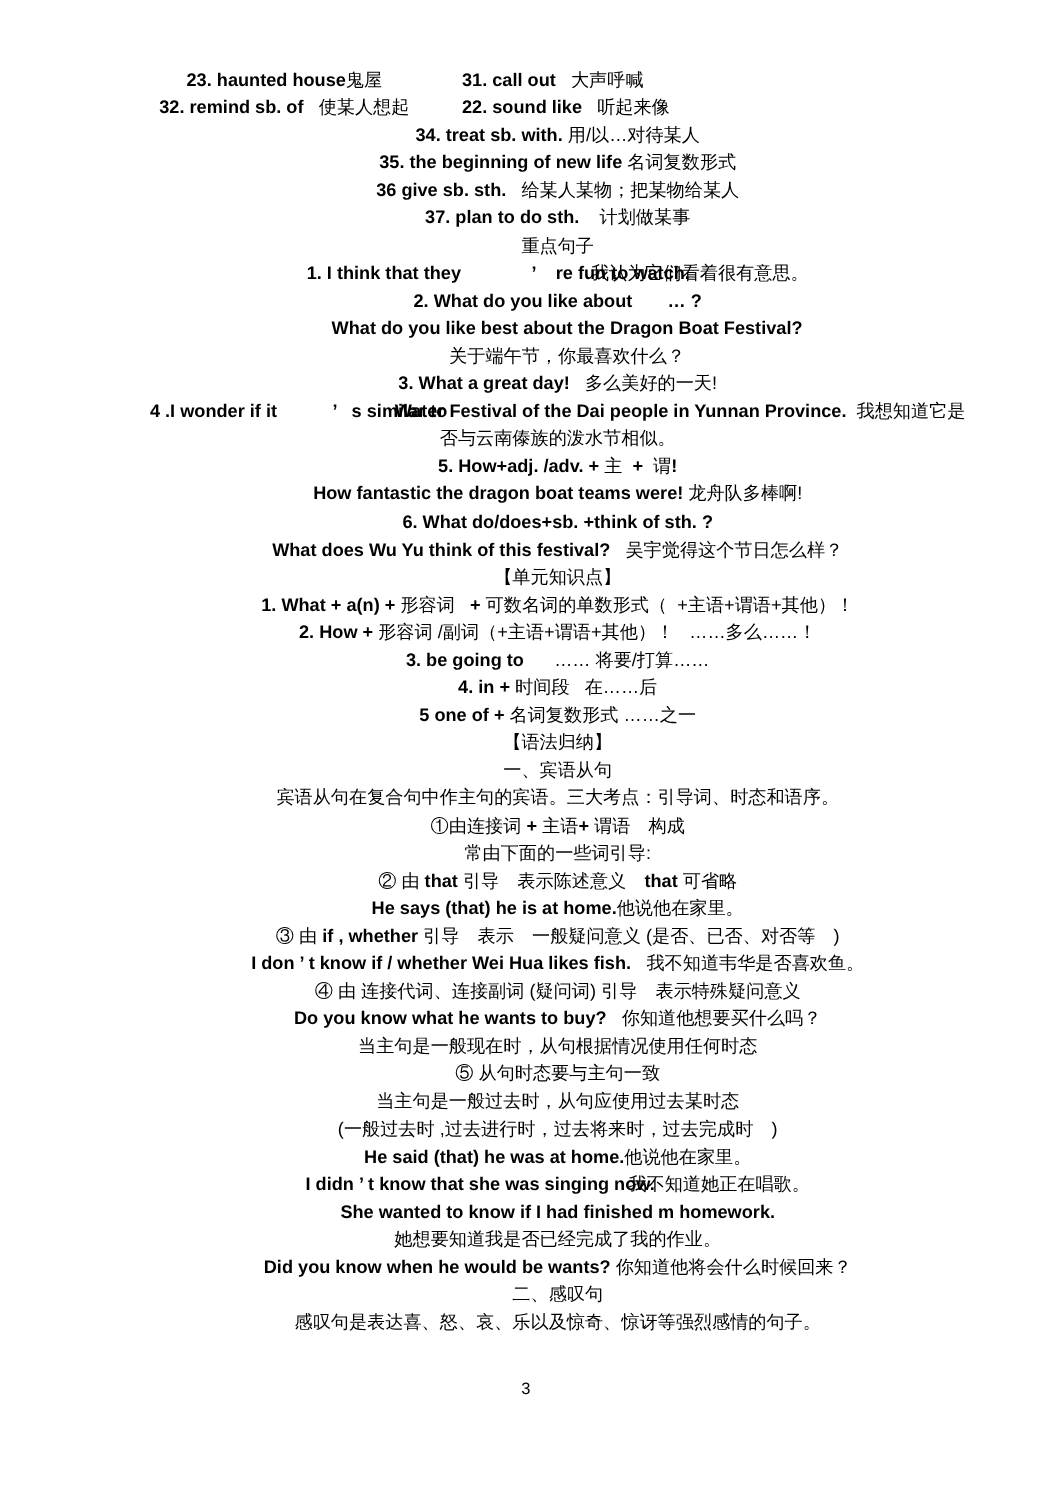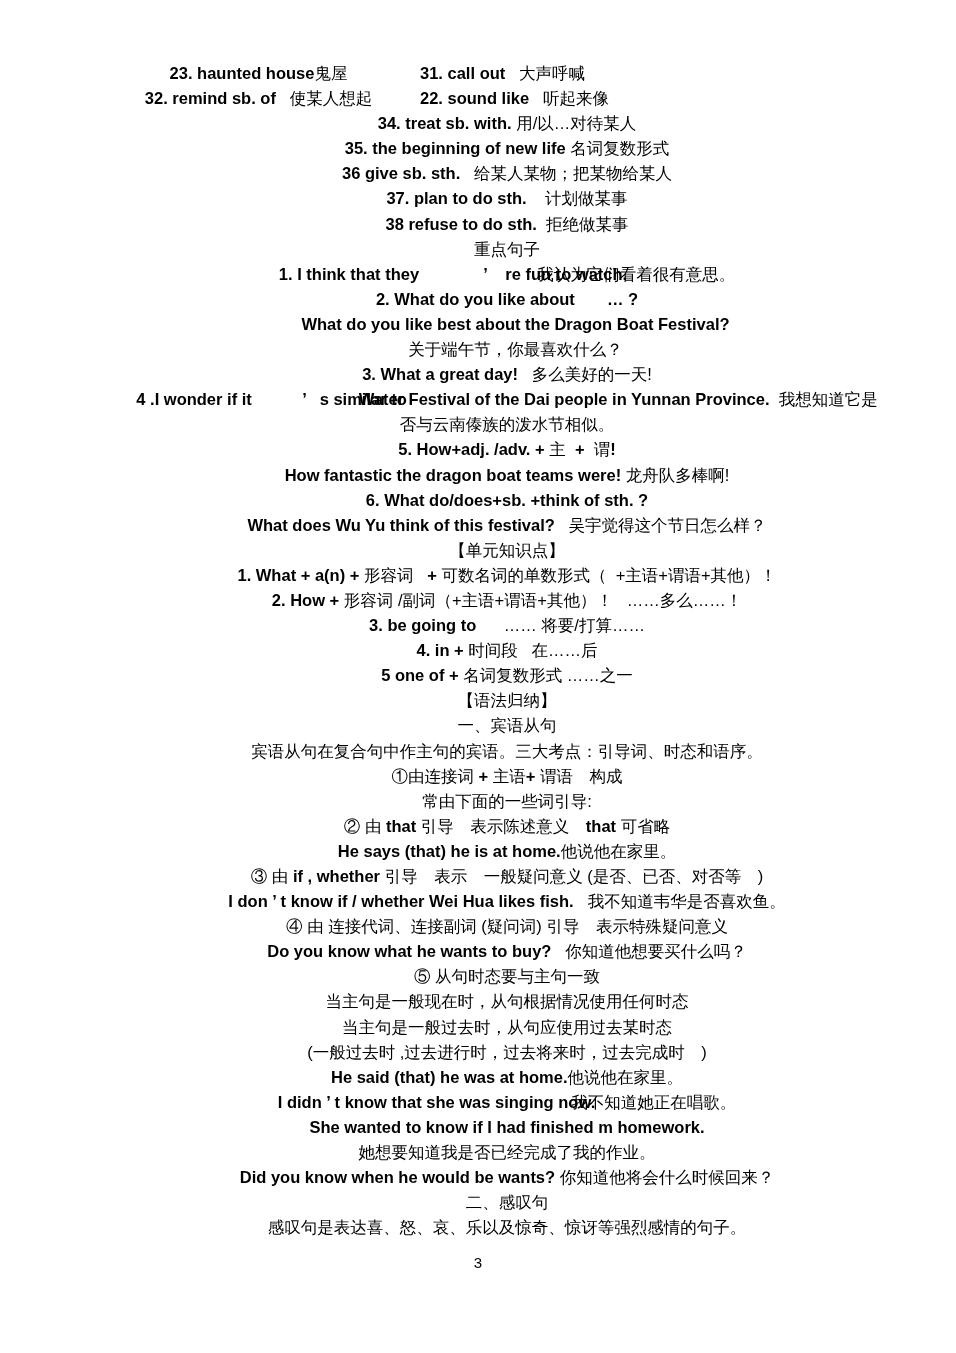--- a/index.html
+++ b/index.html
@@ -37,21 +37,20 @@
 </head>
 <body>
 
 <div class="doc">
     <div class="line twocol"><div class="col col-a"><span class="en">23. haunted house</span><span class="zh">鬼屋</span></div><div class="col"><span class="en">31. call out</span><span class="zh">   大声呼喊</span></div></div>
     <div class="line twocol"><div class="col col-a"><span class="en">32. remind sb. of</span><span class="zh">   使某人想起</span></div><div class="col"><span class="en">22. sound like</span><span class="zh">   听起来像</span></div></div>
     <div class="line"><span class="en">34. treat sb. with. </span><span class="zh">用/以…对待某人</span></div>
     <div class="line"><span class="en">35. the beginning of new life </span><span class="zh">名词复数形式</span></div>
     <div class="line"><span class="en">36 give sb. sth.</span><span class="zh">   给某人某物；把某物给某人</span></div>
     <div class="line"><span class="en">37. plan to do sth.</span><span class="zh">    计划做某事</span></div>
-    <div class="line"><span class="en">38 refuse to do sth.</span><span class="zh">  拒绝做某事</span></div>
     <div class="line"><span class="zh">重点句子</span></div>
     <div class="line"><span class="en">1. I think that they              ’    re fun to watch.</span><span class="zh ol-a">我认为它们看着很有意思。</span></div>
     <div class="line"><span class="en">2. What do you like about       … ?</span></div>
     <div class="line indent1"><span class="en">What do you like best about the Dragon Boat Festival?</span></div>
     <div class="line indent1"><span class="zh">关于端午节，你最喜欢什么？</span></div>
     <div class="line"><span class="en">3. What a great day!</span><span class="zh">   多么美好的一天!</span></div>
     <div class="line"><span class="en">4 .I wonder if it           ’   s similar to</span><span class="en ol-b">Water Festival of the Dai people in Yunnan Province.</span><span class="zh">  我想知道它是</span></div>
     <div class="line"><span class="zh">否与云南傣族的泼水节相似。</span></div>
     <div class="line"><span class="en">5. How+adj. /adv. + </span><span class="zh">主</span><span class="en">  +  </span><span class="zh">谓</span><span class="en">!</span></div>
     <div class="line"><span class="en">How fantastic the dragon boat teams were! </span><span class="zh">龙舟队多棒啊!</span></div>
@@ -67,22 +66,22 @@
     <div class="line"><span class="zh">一、宾语从句</span></div>
     <div class="line"><span class="zh">宾语从句在复合句中作主句的宾语。三大考点：引导词、时态和语序。</span></div>
     <div class="line"><span class="zh">①由连接词 </span><span class="en">+ </span><span class="zh">主语</span><span class="en">+ </span><span class="zh">谓语　构成</span></div>
     <div class="line"><span class="zh">常由下面的一些词引导:</span></div>
     <div class="line"><span class="zh">② 由 </span><span class="en">that</span><span class="zh"> 引导　表示陈述意义　</span><span class="en">that</span><span class="zh"> 可省略</span></div>
     <div class="line"><span class="en">He says (that) he is at home.</span><span class="zh">他说他在家里。</span></div>
     <div class="line"><span class="zh">③ 由 </span><span class="en">if , whether</span><span class="zh"> 引导　表示　一般疑问意义 (是否、已否、对否等　)</span></div>
     <div class="line"><span class="en">I don ’ t know if / whether Wei Hua likes fish.</span><span class="zh ol-c">我不知道韦华是否喜欢鱼。</span></div>
     <div class="line"><span class="zh">④ 由 连接代词、连接副词 (疑问词) 引导　表示特殊疑问意义</span></div>
     <div class="line"><span class="en">Do you know what he wants to buy?</span><span class="zh">   你知道他想要买什么吗？</span></div>
+    <div class="line"><span class="zh">当主句是一般现在时，从句根据情况使用任何时态</span></div>
     <div class="line"><span class="zh">⑤ 从句时态要与主句一致</span></div>
-    <div class="line"><span class="zh">当主句是一般现在时，从句根据情况使用任何时态</span></div>
     <div class="line"><span class="zh">当主句是一般过去时，从句应使用过去某时态</span></div>
     <div class="line"><span class="zh">(一般过去时 ,过去进行时，过去将来时，过去完成时　)</span></div>
     <div class="line"><span class="en">He said (that) he was at home.</span><span class="zh">他说他在家里。</span></div>
     <div class="line"><span class="en">I didn ’ t know that she was singing now.</span><span class="zh ol-d">我不知道她正在唱歌。</span></div>
     <div class="line"><span class="en">She wanted to know if I had finished m homework.</span></div>
     <div class="line"><span class="zh">她想要知道我是否已经完成了我的作业。</span></div>
     <div class="line"><span class="en">Did you know when he would be wants? </span><span class="zh">你知道他将会什么时候回来？</span></div>
     <div class="line"><span class="zh">二、感叹句</span></div>
     <div class="line"><span class="zh">感叹句是表达喜、怒、哀、乐以及惊奇、惊讶等强烈感情的句子。</span></div>
   </div>

